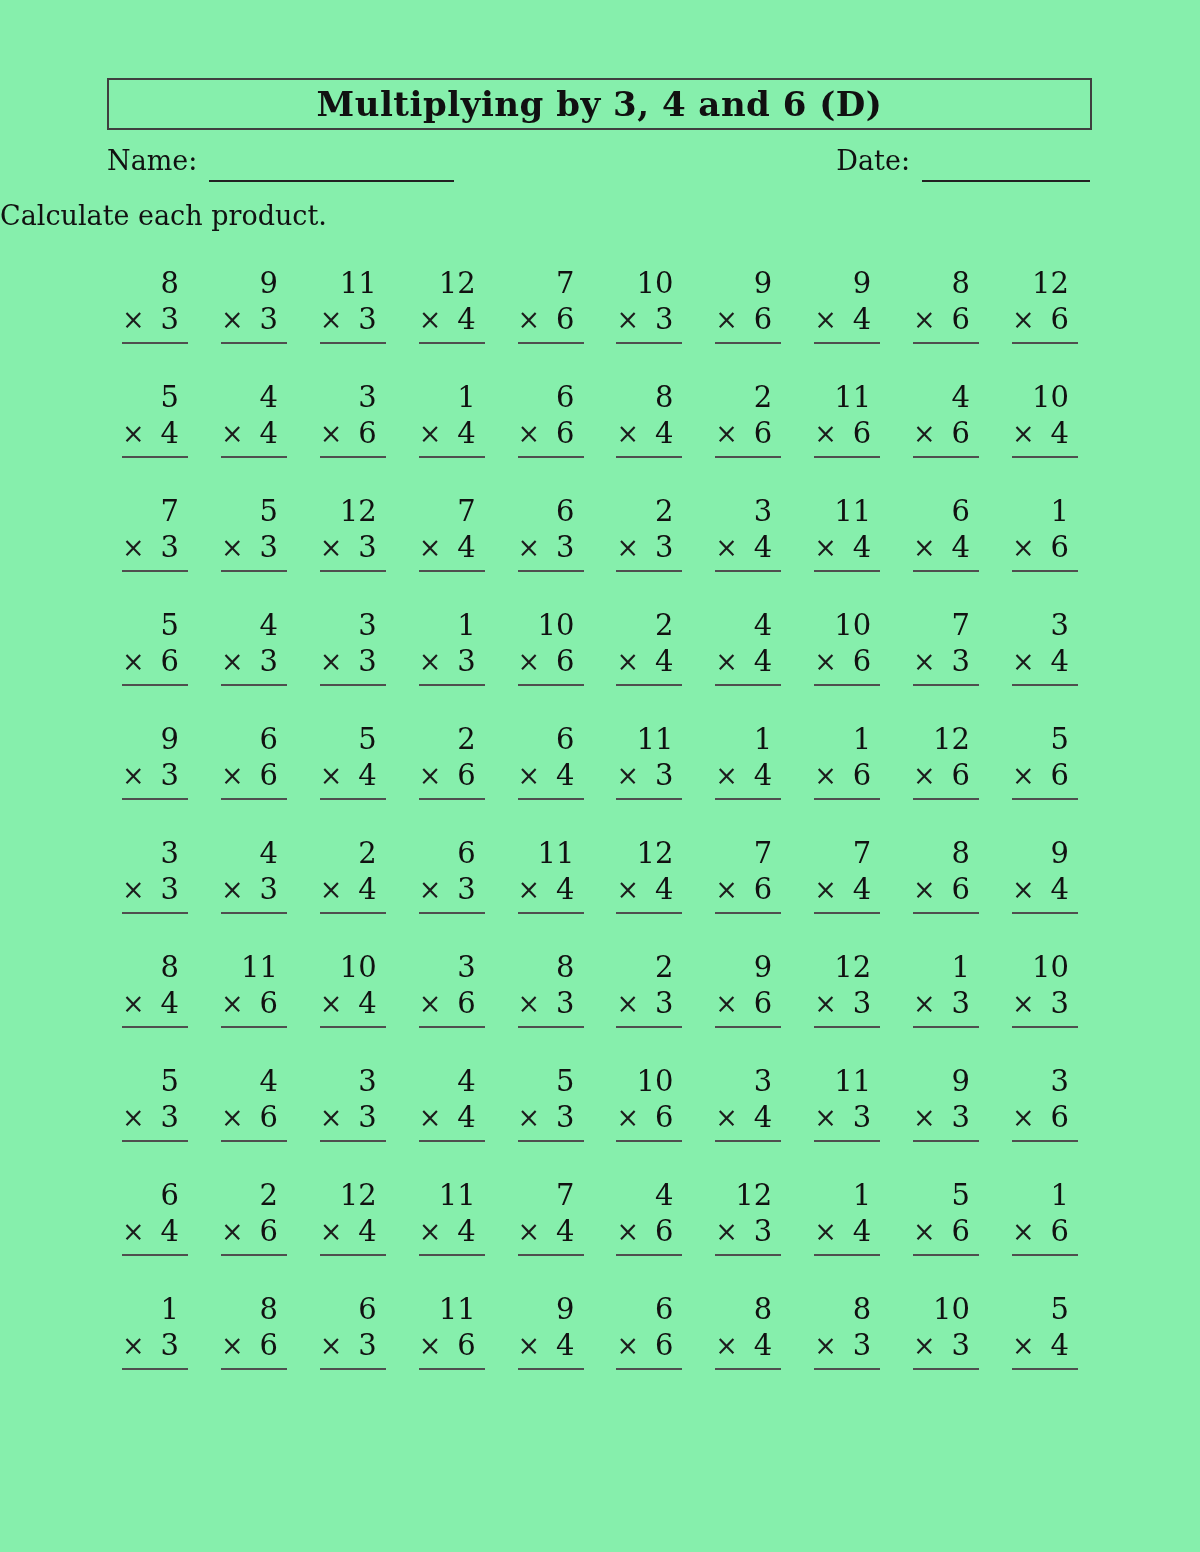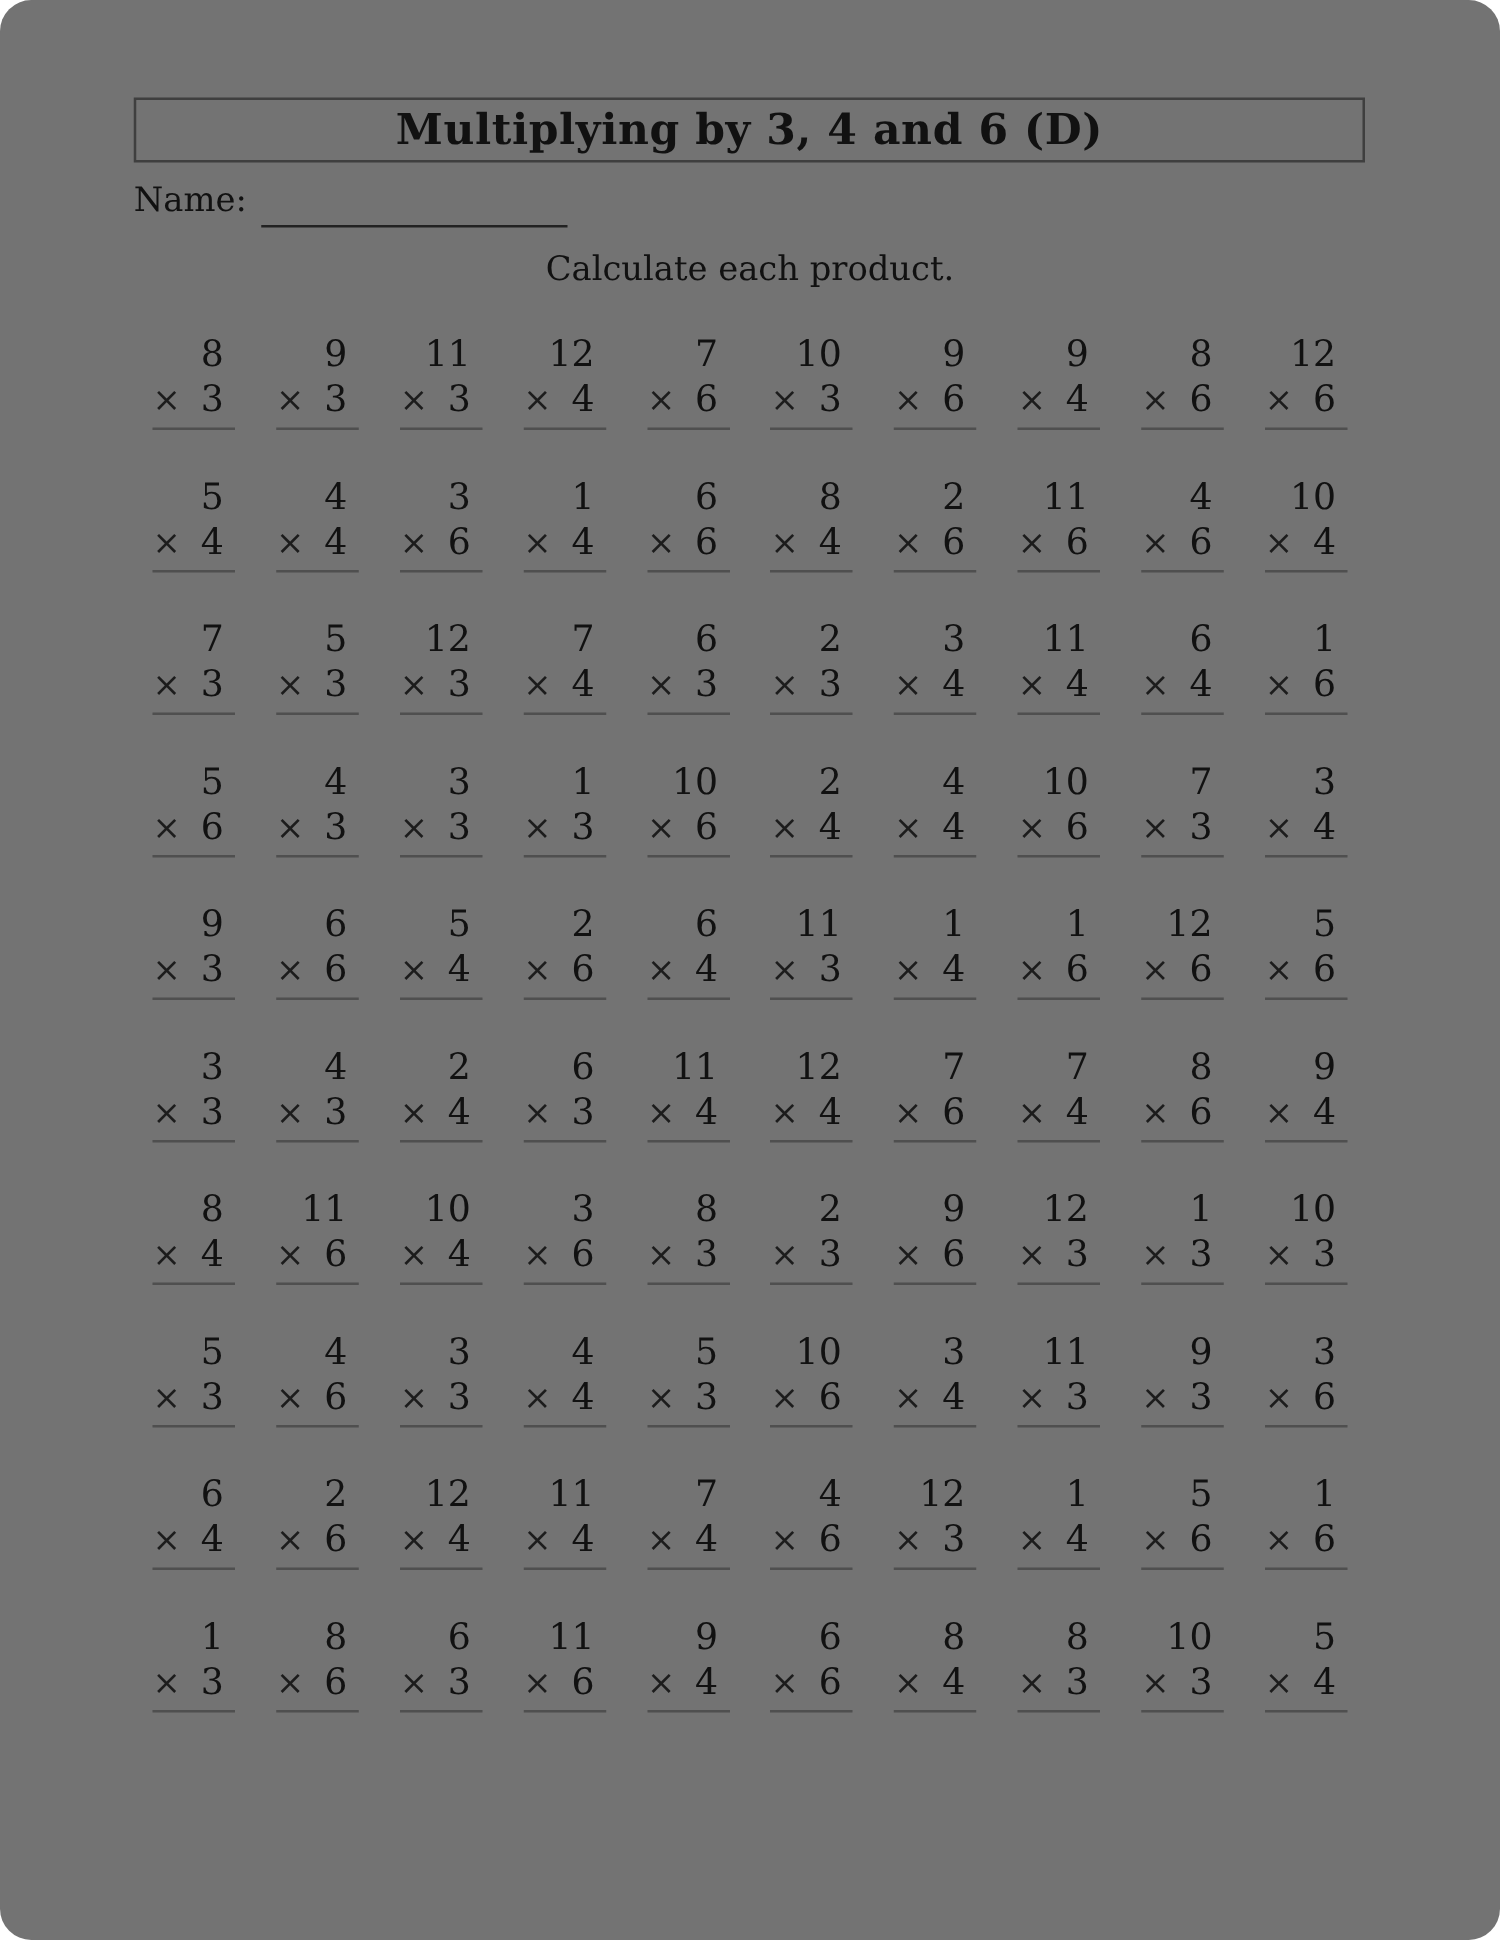--- a/index.html
+++ b/index.html
@@ -1,24 +1,23 @@
 <!DOCTYPE html>
 <html><head>
 <meta charset="utf-8">
 <style>
   html, body { margin: 0; padding: 0; background: #ffffff; }
   .page {
     position: relative;
     width: 1200px;
     height: 1552px;
-    background: #737373;
+    background: #86efac;
     font-family: "DejaVu Serif", "Liberation Serif", serif;
     color: #111111;
     overflow: hidden;
-    border-radius: 25px;
   }
   .title-box {
     position: absolute;
     left: 107px;
     top: 78px;
     width: 981px;
     height: 48px;
     border: 2px solid #3f3f3f;
     display: flex;
     align-items: center;
@@ -48,21 +47,20 @@
     margin-left: 12px;
     margin-bottom: -6px;
   }
   .name-line { width: 245px; }
   .date-line { width: 168px; }
   .instruction {
     position: absolute;
     left: 0;
     top: 200px;
     width: 100%;
-    text-align: center;
     font-size: 27px;
   }
   .grid {
     position: absolute;
     left: 122px;
     top: 266px;
     width: 956px;
   }
   .problem-row {
     display: flex;
@@ -101,20 +99,24 @@
 
   <div class="title-box">
     <span class="title-text">Multiplying by 3, 4 and 6 (D)</span>
   </div>
 
   <div class="meta-row">
     <div class="meta-group">
       <span class="meta-label">Name:</span>
       <span class="fill-line name-line"></span>
     </div>
+    <div class="meta-group">
+      <span class="meta-label">Date:</span>
+      <span class="fill-line date-line"></span>
+    </div>
   </div>
 
   <div class="instruction">Calculate each product.</div>
 
   <div class="grid">
   <div class="problem-row">
   <div class="problem">
     <div class="top-num">8</div>
     <div class="bottom-row">
       <span class="times">×</span>

